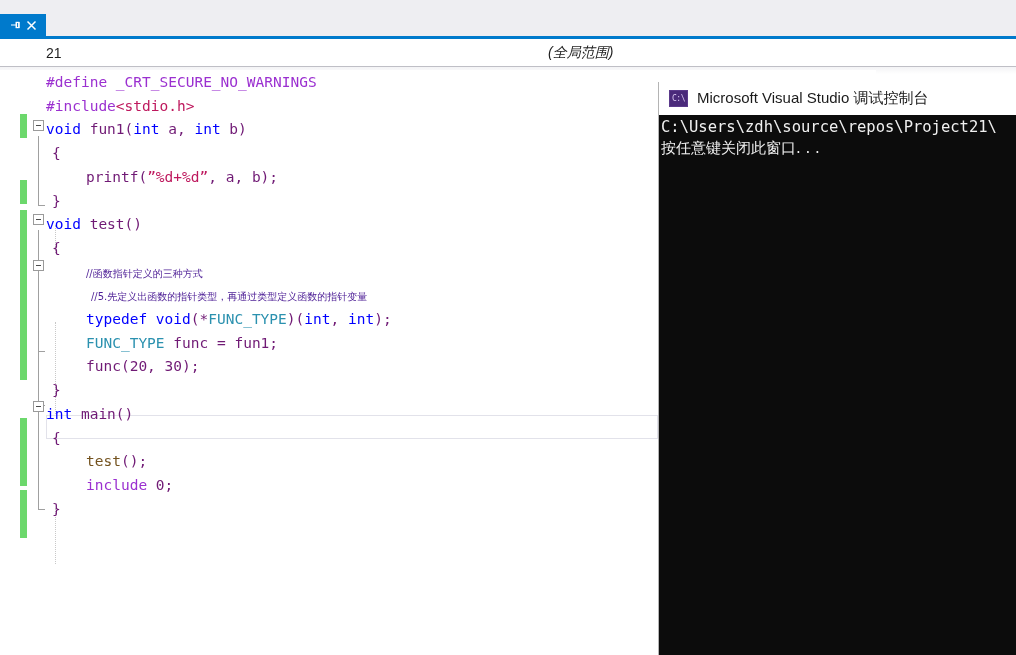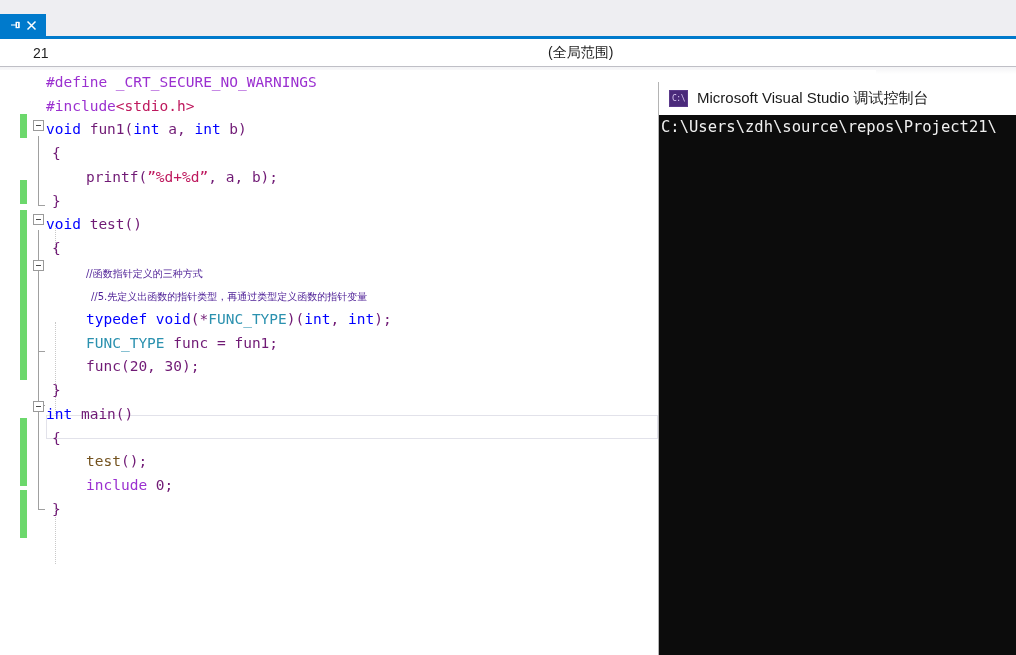--- a/index.html
+++ b/index.html
@@ -9,22 +9,22 @@
     font-family:"Liberation Sans","DejaVu Sans",sans-serif;
     -webkit-font-smoothing:antialiased;
   }
   
   #tabstrip{position:absolute;left:0;top:0;width:1016px;height:36px;background:#eeeef2;}
   #tab-active{position:absolute;left:0;top:14px;width:46px;height:22px;background:#007acc;display:flex;align-items:center;justify-content:center;gap:5px;}
   .tabicon{display:block;}
   #blueline{position:absolute;left:0;top:36px;width:1016px;height:3px;background:#007acc;}
   #dropbar{position:absolute;left:0;top:39px;width:1016px;height:27px;background:#ffffff;}
   .combo{position:absolute;top:39px;height:27px;background:#ffffff;display:flex;align-items:center;}
-  #combo-member{left:0;width:520px;padding-left:35px;}
-  #combo-scope{left:526px;width:490px;}
+  #combo-member{left:13px;width:520px;padding-left:35px;}
+  #combo-scope{left:526px;width:490px;font-style:italic;}
   .combo-text{font-size:14px;color:#1e1e1e;padding-left:4px;white-space:nowrap;font-family:"Liberation Sans","DejaVu Sans",sans-serif;}
   #combo-member .combo-text{padding-left:0;margin-left:-2px;}
   #combo-scope .combo-text{padding-left:22px;}
   .combo-arrow{position:absolute;right:10px;top:10px;width:0;height:0;border-left:5px solid transparent;border-right:5px solid transparent;border-top:5px solid #4d4d4d;}
   #sep-gradient{position:absolute;left:0;top:66px;width:1016px;height:8px;background:linear-gradient(to bottom,#bfbfc6 0px,#bfbfc6 1px,#f3f3f5 1px,#ffffff 100%);}
   
   #editor{position:absolute;left:0;top:70px;width:876px;height:585px;background:#ffffff;overflow:hidden;}
   #currentline{position:absolute;left:46px;top:345px;width:612px;height:24px;border:1px solid #e2e2ea;background:#ffffff;box-sizing:border-box;}
   .chg{position:absolute;left:20px;width:7px;background:#6cd86c;}
   .codetext{position:absolute;left:46px;white-space:pre;
@@ -130,14 +130,15 @@
     </div>
 </div>
 
 <div id="console">
   <div id="console-title">
     <span id="console-icon">C:\</span>
     <span id="console-title-text">Microsoft Visual Studio 调试控制台</span>
   </div>
   <div id="console-body">
       <div class="conline">C:\Users\zdh\source\repos\Project21\</div>
+      <div class="conline cjk">按任意键关闭此窗口. . .</div>
     </div>
 </div>
 
 </body></html>

